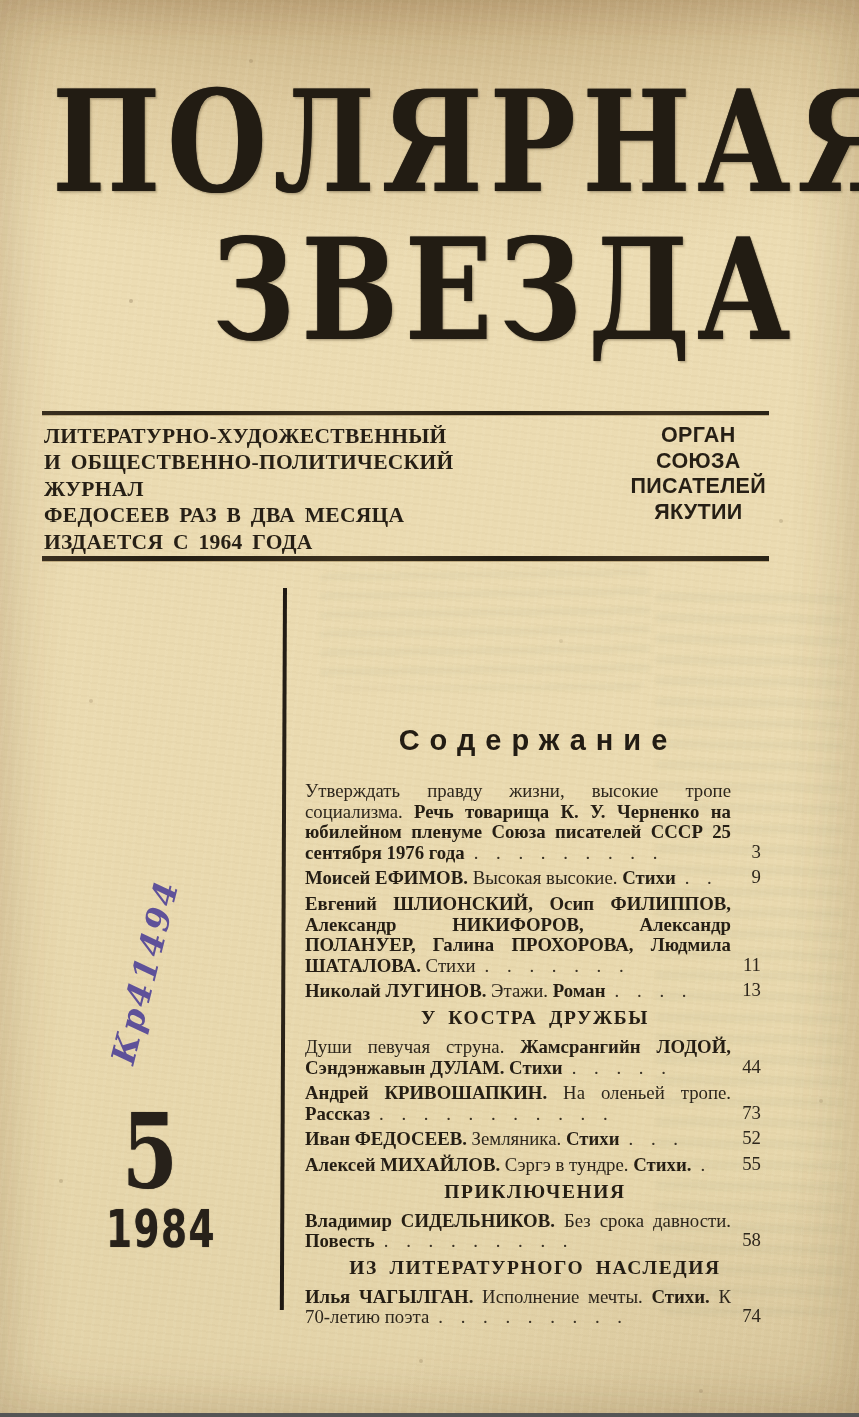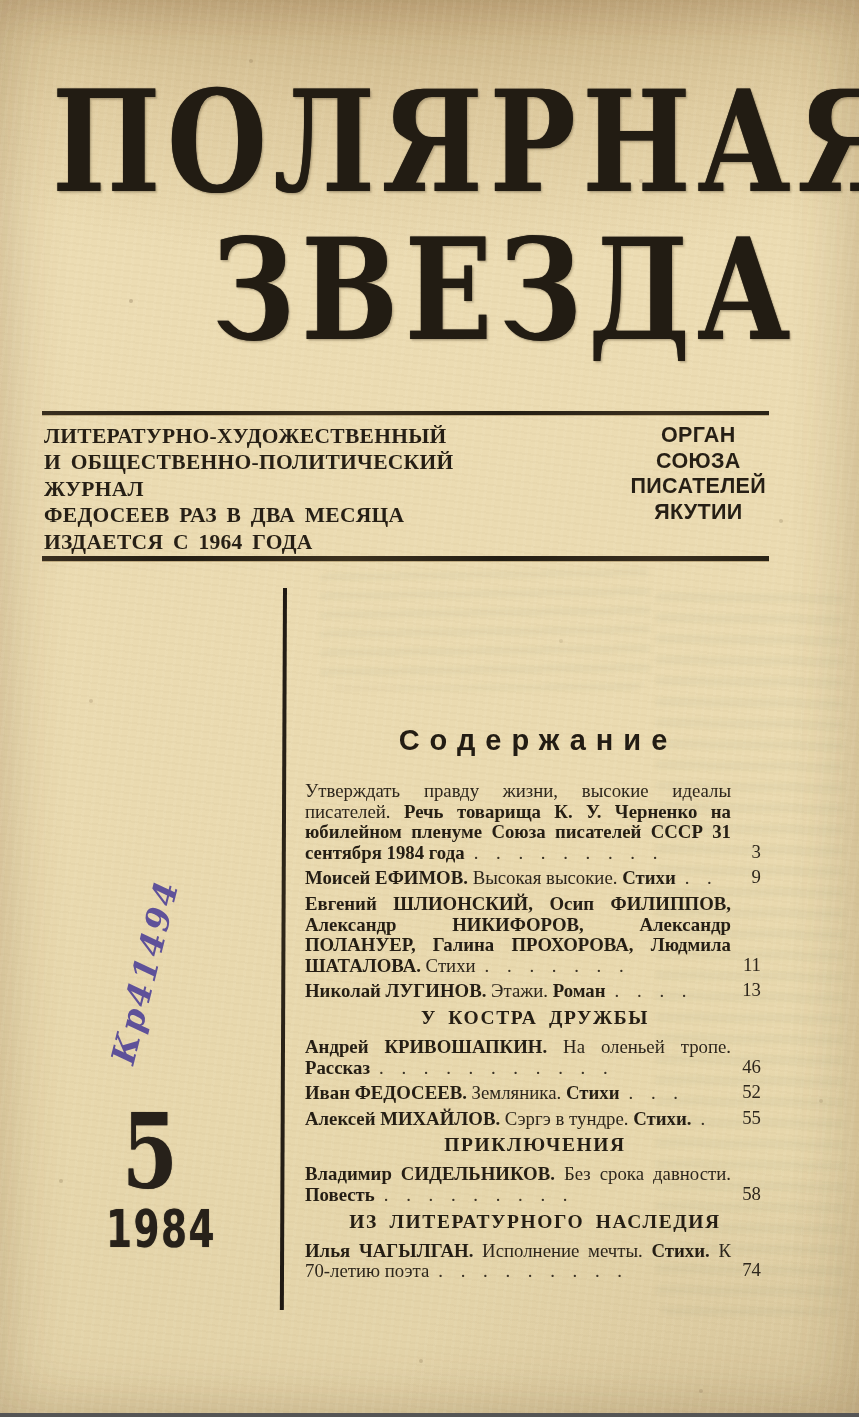--- a/index.html
+++ b/index.html
@@ -112,26 +112,27 @@
 
   <div class="vdiv"></div>
 
   <div class="handwritten">Кр41494</div>
   <div class="issue-num">5</div>
   <div class="issue-year">1984</div>
 
   <div class="toc">
     <div class="toc-heading">Содержание</div>
     <div>
-        <div class="toc-entry"><span>Утверждать правду жизни,  высокие идеалы писателей. </span><span class="b">Речь товарища К. У. Черненко на юбилейном пленуме Союза писателей СССР 31 сентября 1984 года</span><span class="dots">. . . . . . . . .</span><span class="pg">3</span></div>
+        <div class="toc-entry"><span>Утверждать правду жизни,  высокие тропе социализма. </span><span class="b">Речь товарища К. У. Черненко на юбилейном пленуме Союза писателей СССР 25 сентября 1976 года</span><span class="dots">. . . . . . . . .</span><span class="pg">3</span></div>
         <div class="toc-entry"><span class="b">Моисей ЕФИМОВ.</span><span> Высокая высокие. </span><span class="b">Стихи</span><span class="dots">. .</span><span class="pg">9</span></div>
         <div class="toc-entry"><span class="b">Евгений ШЛИОНСКИЙ, Осип ФИЛИППОВ, Александр НИКИФОРОВ, Александр ПОЛАНУЕР, Галина ПРОХОРОВА, Людмила ШАТАЛОВА.</span><span> Стихи</span><span class="dots">. . . . . . .</span><span class="pg">11</span></div>
         <div class="toc-entry"><span class="b">Николай ЛУГИНОВ.</span><span> Этажи. </span><span class="b">Роман</span><span class="dots">. . . .</span><span class="pg">13</span></div>
         <div class="toc-section">У КОСТРА ДРУЖБЫ</div>
-        <div class="toc-entry"><span class="b">Андрей КРИВОШАПКИН.</span><span> На оленьей тропе. </span><span class="b">Рассказ</span><span class="dots">. . . . . . . . . . .</span><span class="pg">46</span></div>
+        <div class="toc-entry"><span>Души певучая струна. </span><span class="b">Жамсрангийн ЛОДОЙ, Сэндэнжавын ДУЛАМ. Стихи</span><span class="dots">. . . . .</span><span class="pg">44</span></div>
+        <div class="toc-entry"><span class="b">Андрей КРИВОШАПКИН.</span><span> На оленьей тропе. </span><span class="b">Рассказ</span><span class="dots">. . . . . . . . . . .</span><span class="pg">73</span></div>
         <div class="toc-entry"><span class="b">Иван ФЕДОСЕЕВ.</span><span> Земляника. </span><span class="b">Стихи</span><span class="dots">. . .</span><span class="pg">52</span></div>
         <div class="toc-entry"><span class="b">Алексей МИХАЙЛОВ.</span><span> Сэргэ в тундре. </span><span class="b">Стихи.</span><span class="dots">.</span><span class="pg">55</span></div>
         <div class="toc-section">ПРИКЛЮЧЕНИЯ</div>
         <div class="toc-entry"><span class="b">Владимир СИДЕЛЬНИКОВ.</span><span> Без срока давности. </span><span class="b">Повесть</span><span class="dots">. . . . . . . . .</span><span class="pg">58</span></div>
         <div class="toc-section">ИЗ ЛИТЕРАТУРНОГО НАСЛЕДИЯ</div>
         <div class="toc-entry"><span class="b">Илья ЧАГЫЛГАН.</span><span> Исполнение мечты. </span><span class="b">Стихи.</span><span> К 70-летию поэта</span><span class="dots">. . . . . . . . .</span><span class="pg">74</span></div>
       </div>
   </div>
 
 </div>

